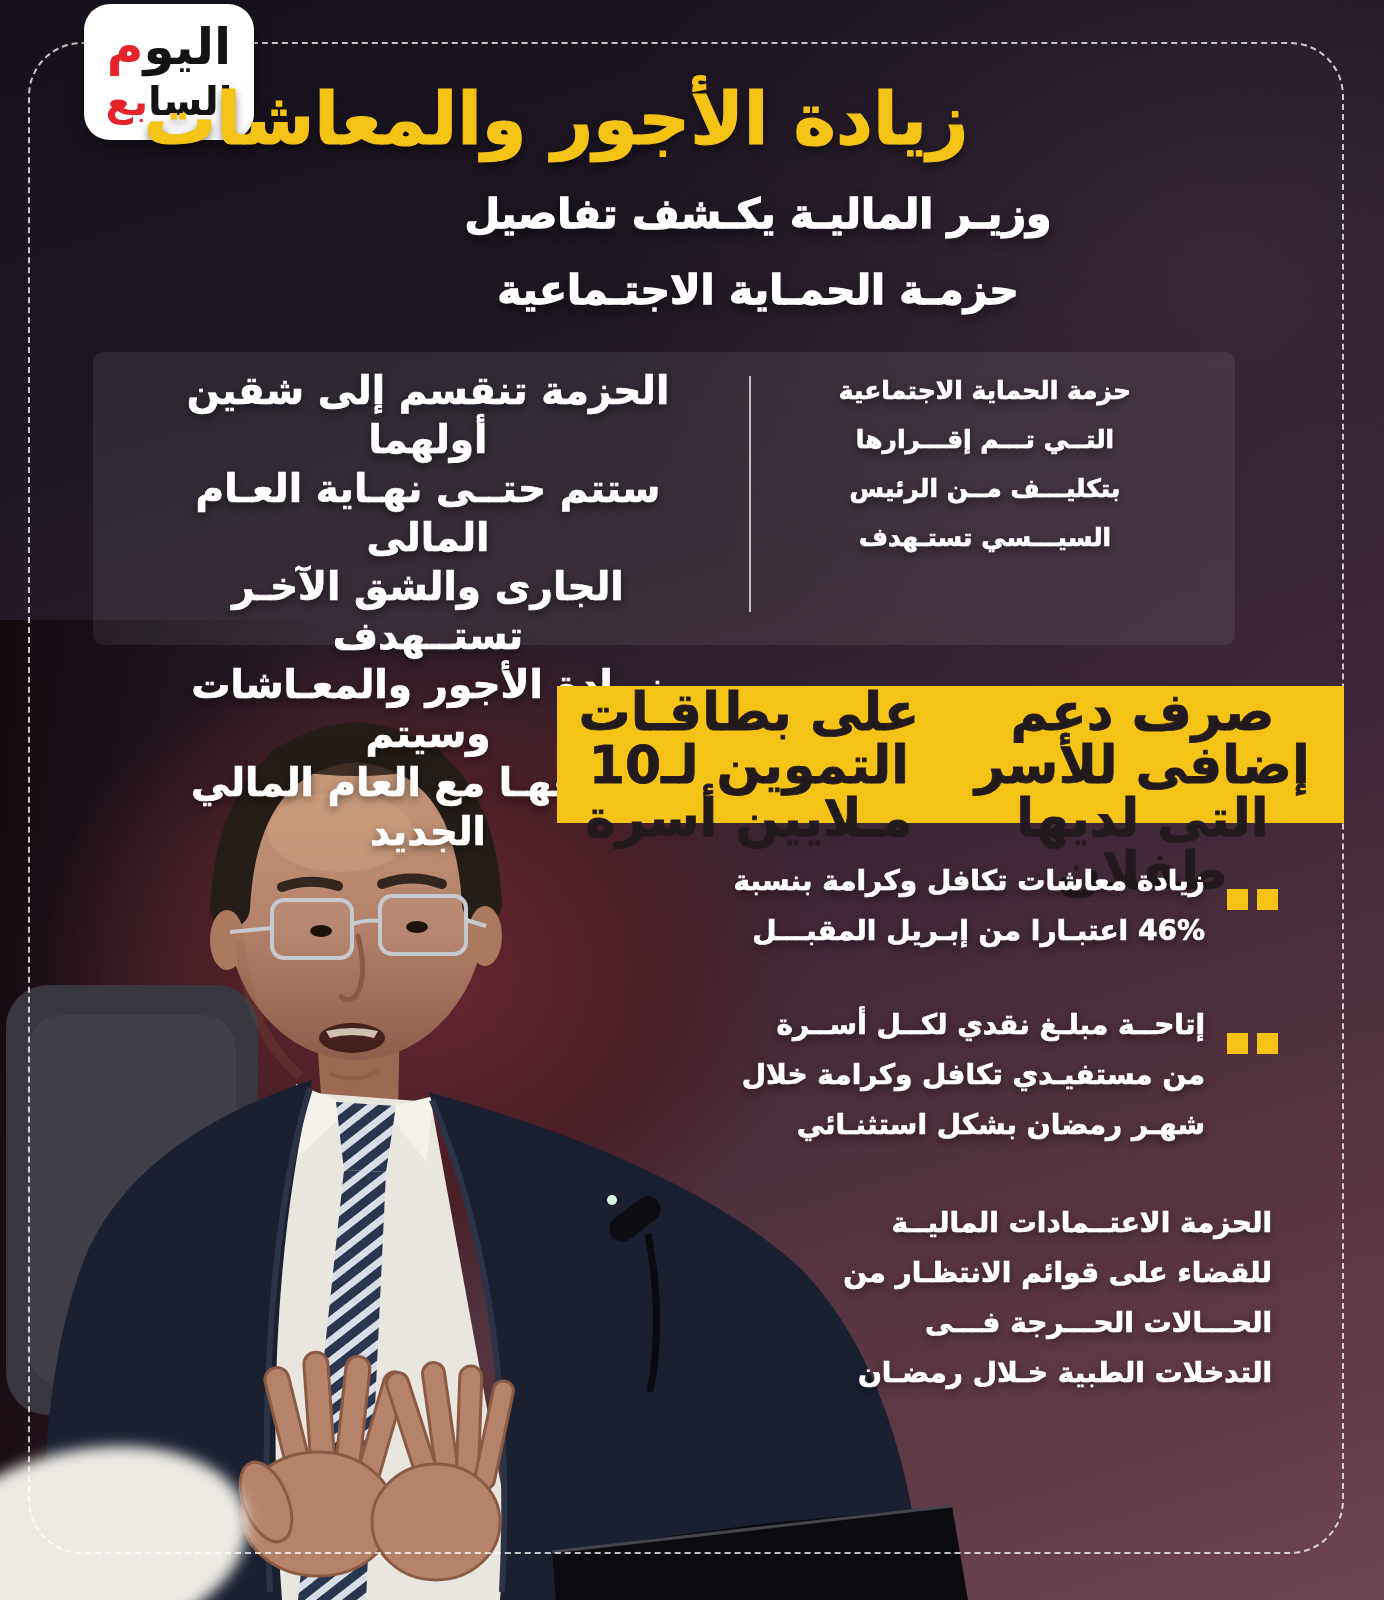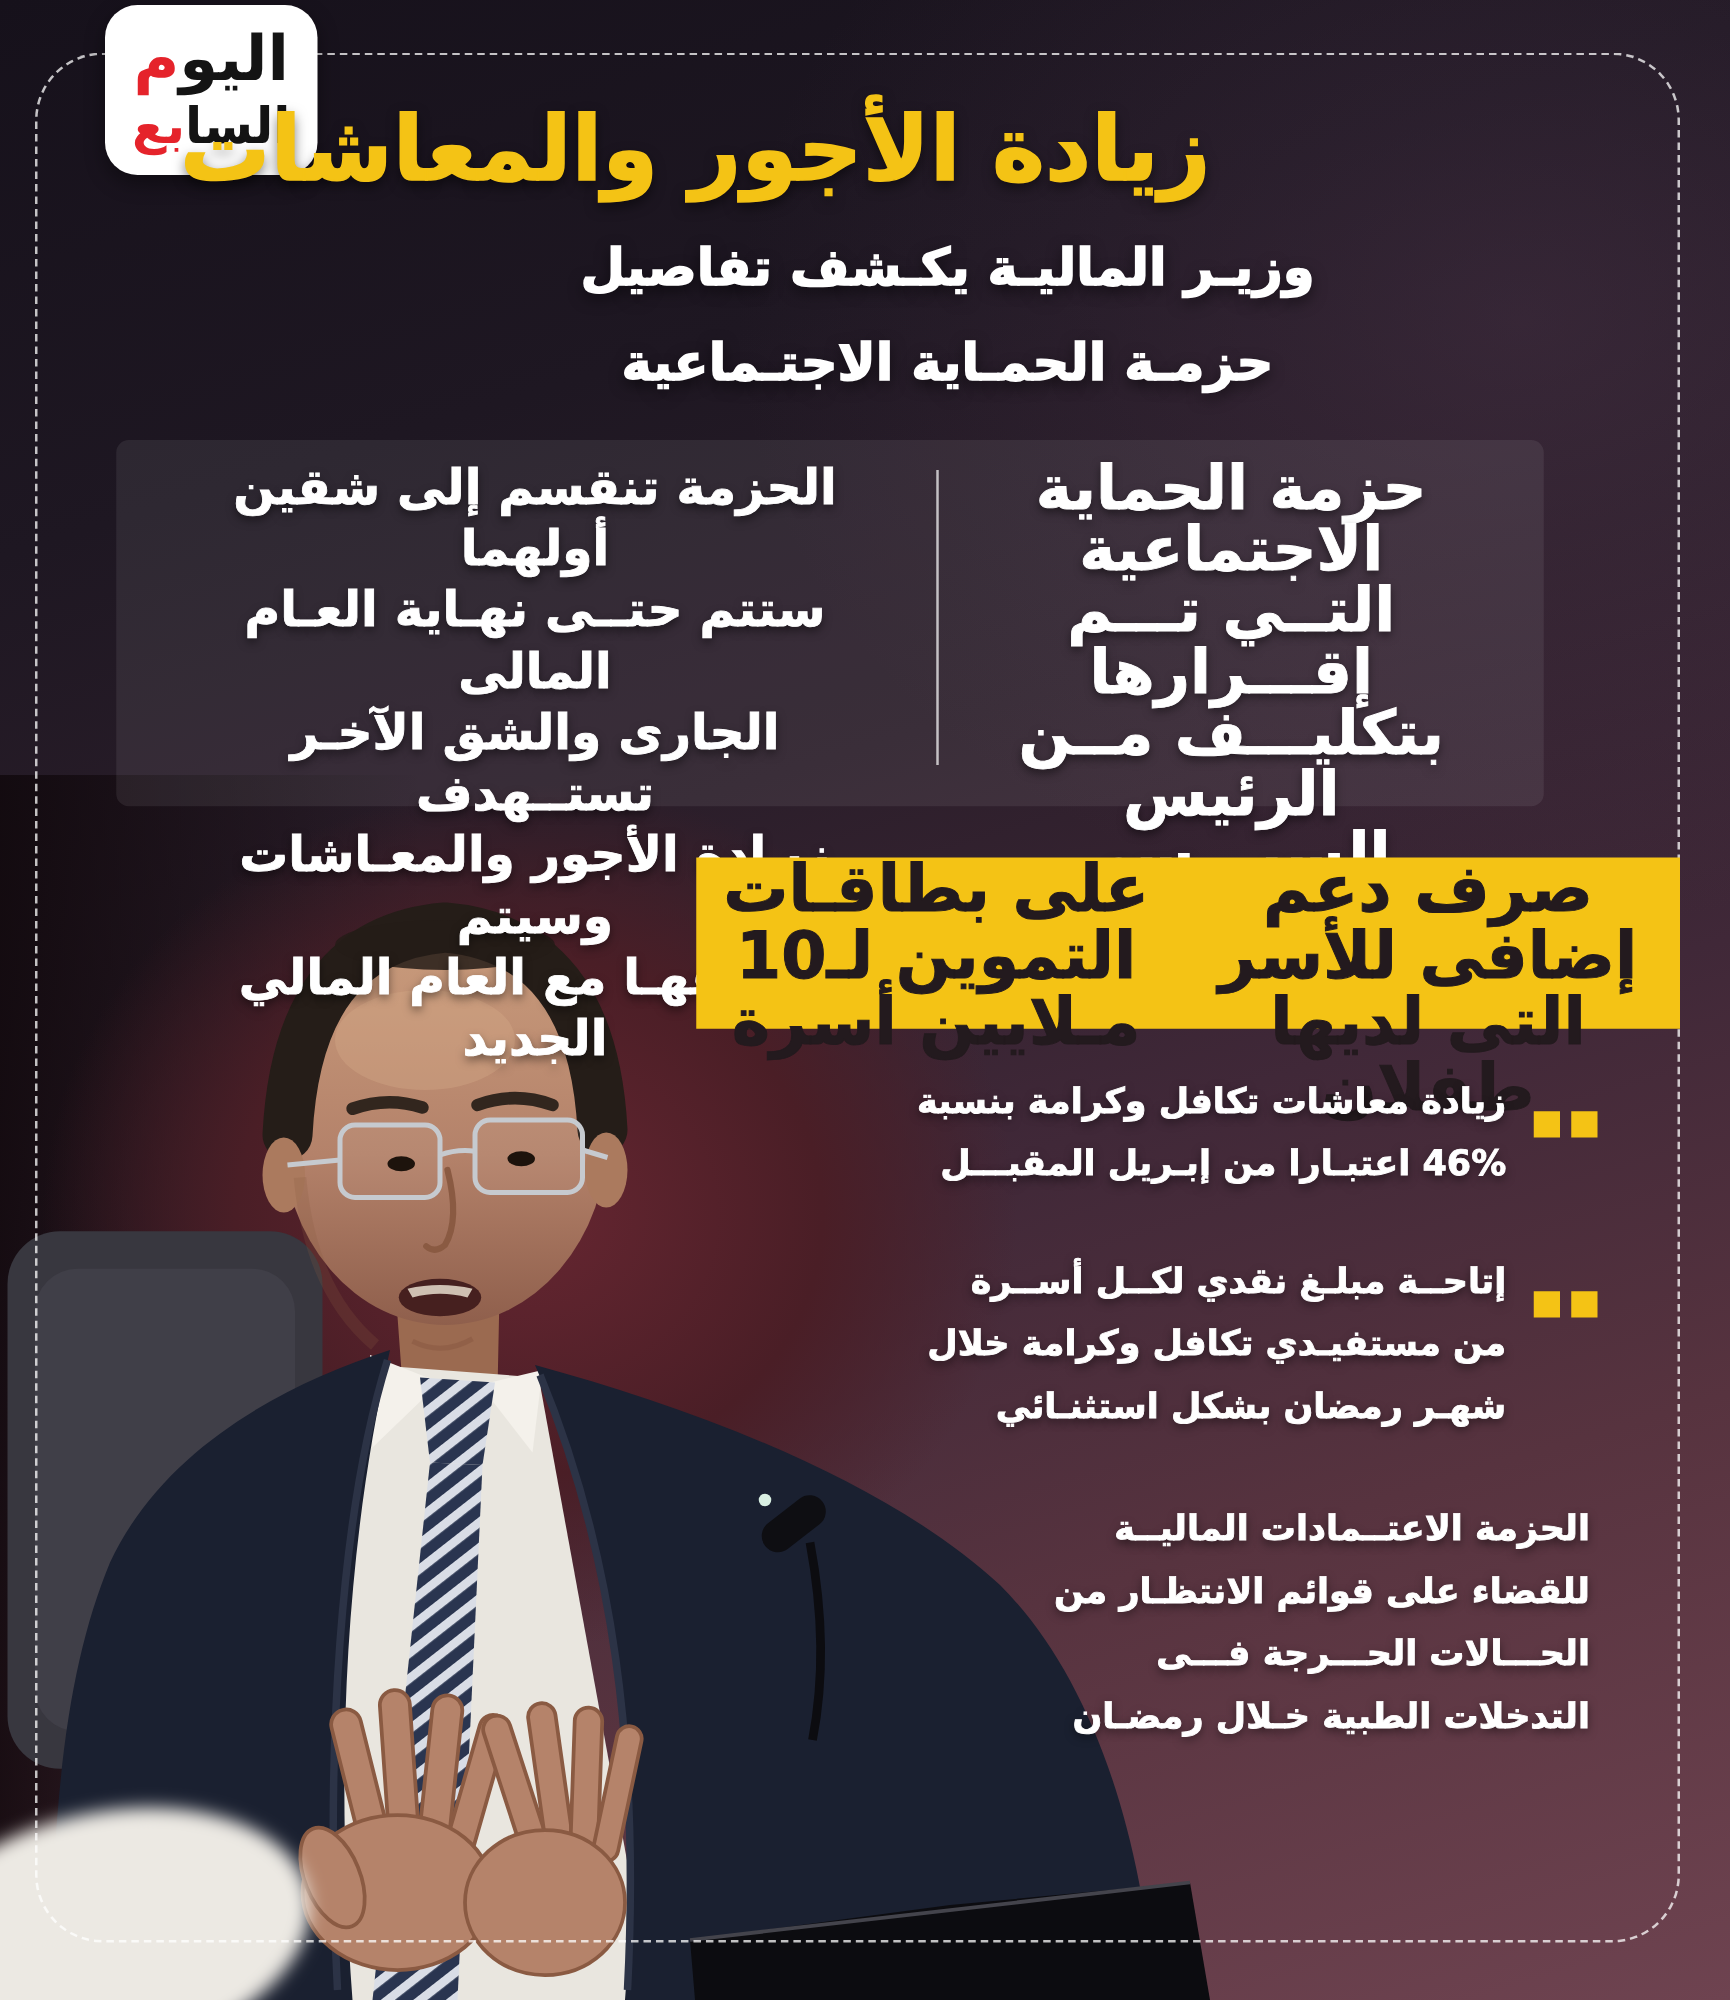--- a/index.html
+++ b/index.html
@@ -41,21 +41,21 @@
   }
   .title{
     left:132px;width:1252px;text-align:center;font-size:41px;line-height:76px;
     color:var(--text-white,#fff);-webkit-text-stroke:1.3px #fff;
     text-shadow:0 4px 12px rgba(0,0,0,.6);
   }
   .t1{top:176px;} .t2{top:252px;}
   
   .panel{left:93px;top:352px;width:1142px;height:293px;background:rgba(255,255,255,.075);border-radius:10px;}
   .divider{left:749px;top:376px;width:2px;height:236px;background:rgba(255,255,255,.7);}
-  .col{top:366px;text-align:center;color:#fff;font-size:49px;line-height:49px;
+  .col{top:366px;text-align:center;color:#fff;font-size:25px;line-height:49px;
        -webkit-text-stroke:.7px #fff;text-shadow:0 3px 8px rgba(0,0,0,.5);}
   .col-right{left:770px;width:430px;}
   .col-left{left:133px;width:590px;font-size:39px;}
   
   .ybox{
     left:557px;top:686px;width:787px;height:137px;background:var(--accent-yellow,#f4c315);
     display:flex;justify-content:center;text-align:center;
     color:var(--box-text-dark,#231a1e);font-size:52px;line-height:53px;
     -webkit-text-stroke:.8px var(--box-text-dark,#231a1e);
   }

